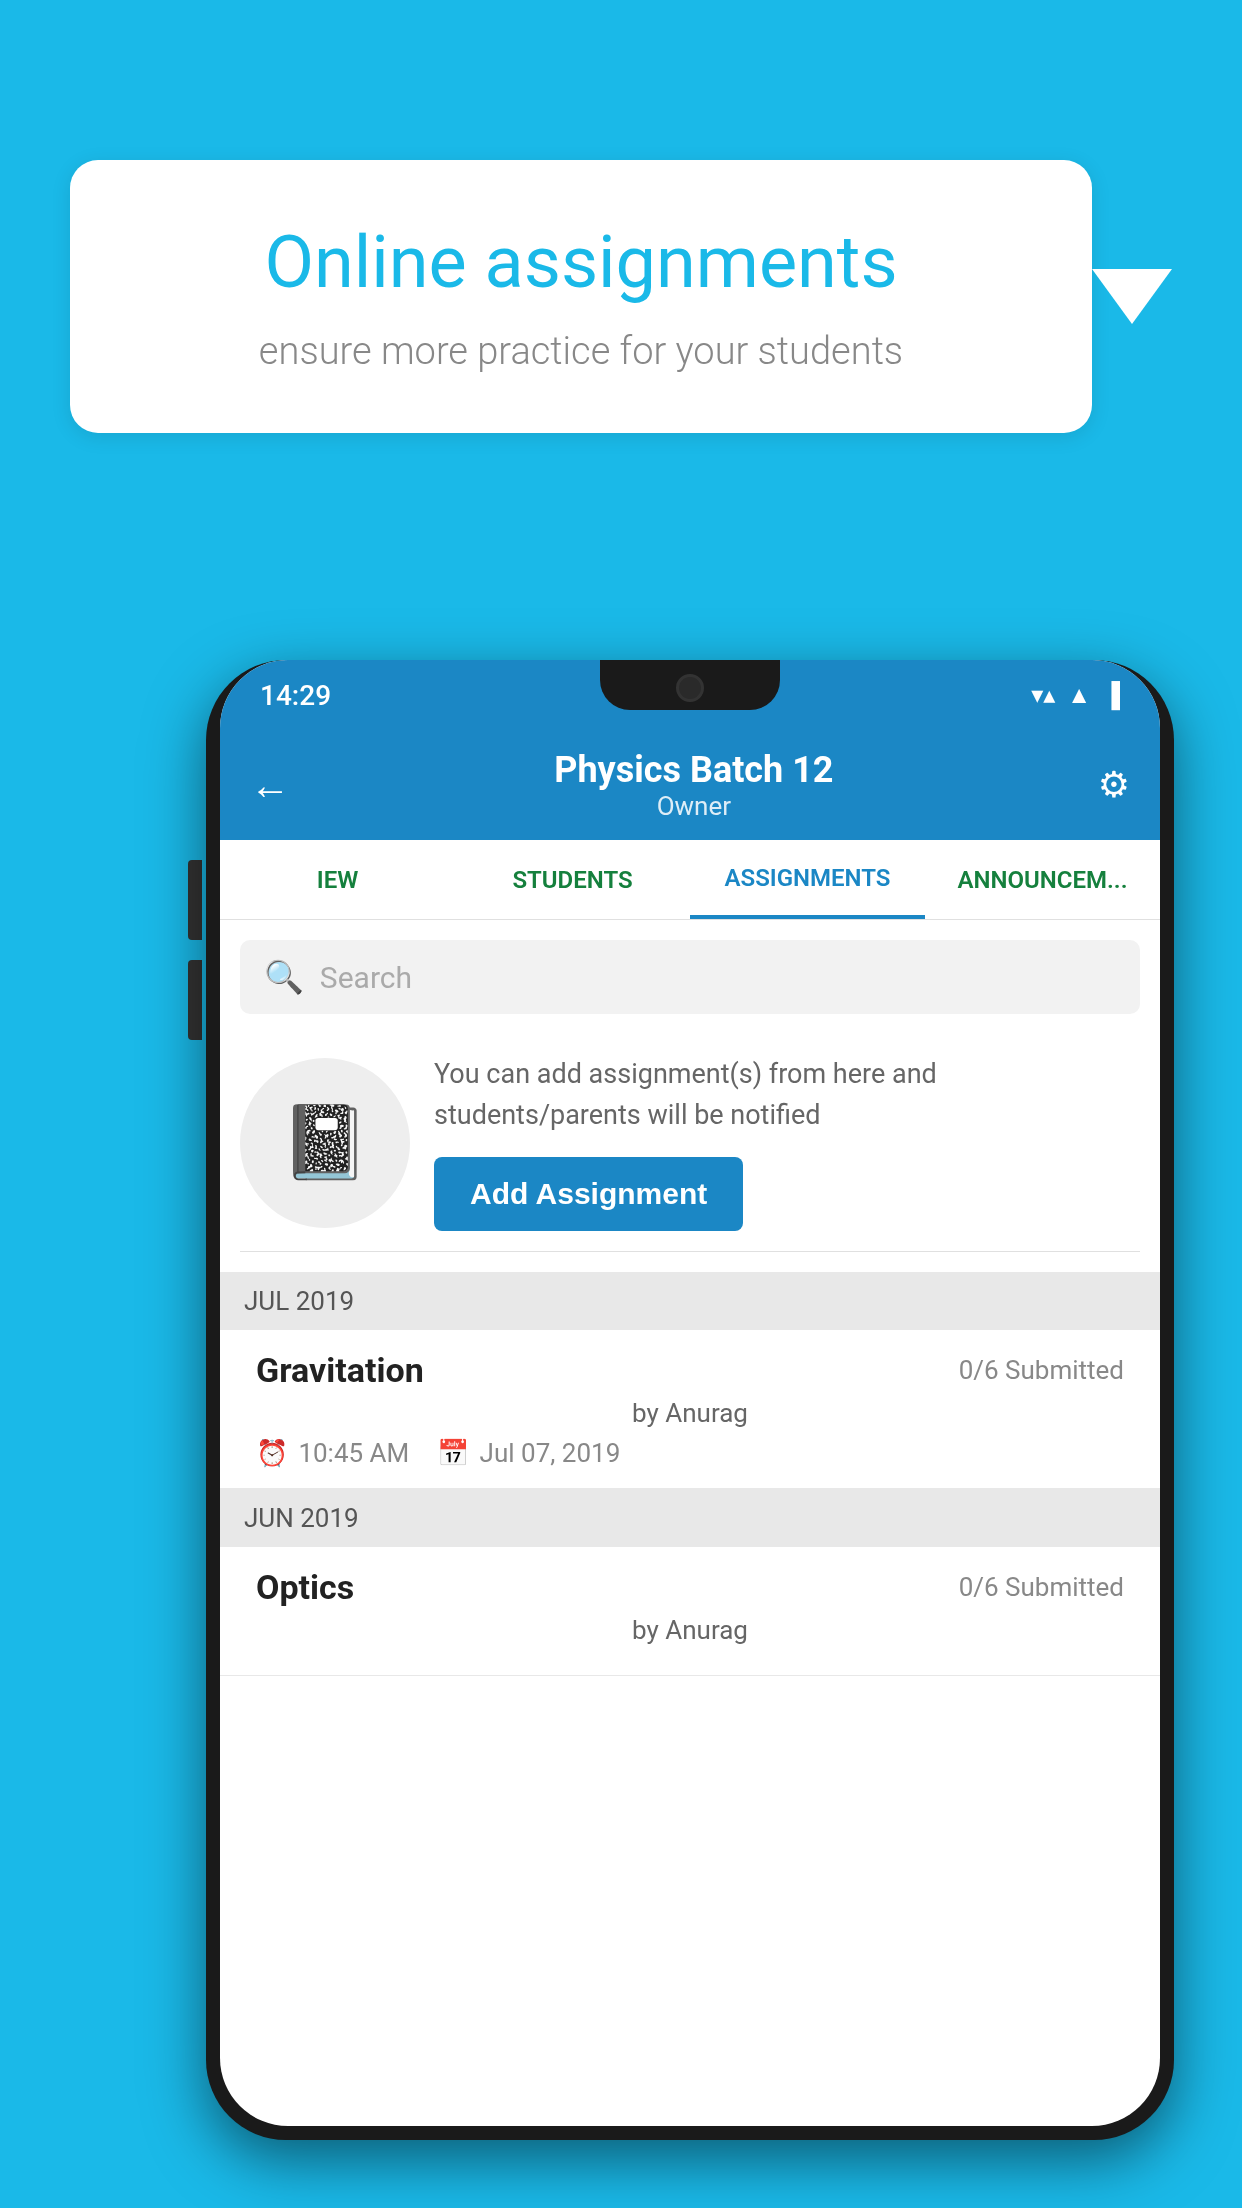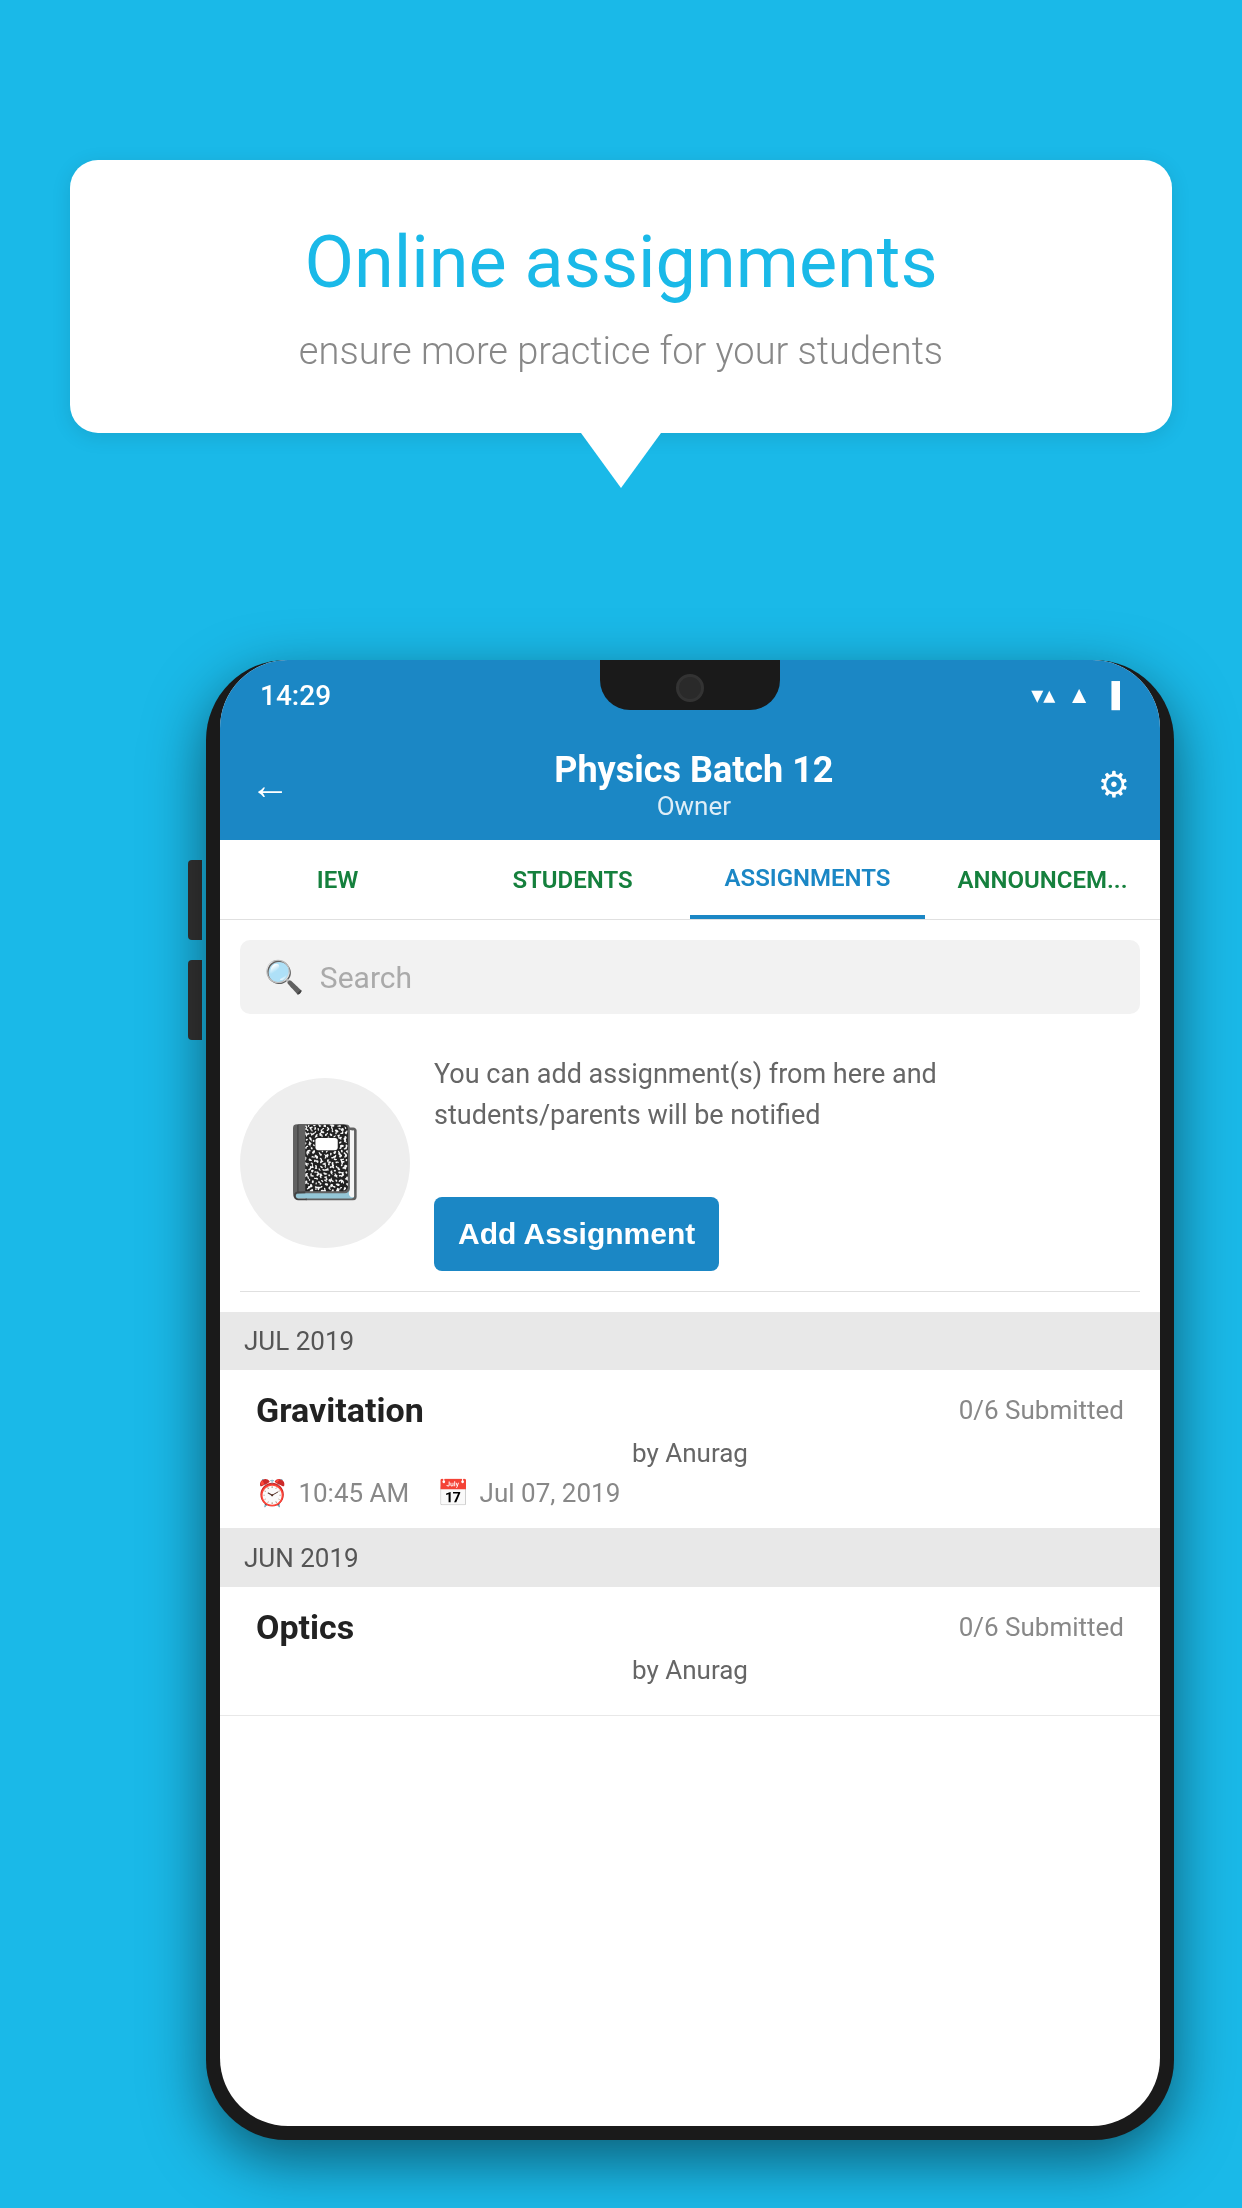--- a/index.html
+++ b/index.html
@@ -13,21 +13,21 @@
       position: relative;
     }
 
     
     .speech-bubble-wrapper {
       position: absolute;
       top: 160px;
       left: 70px;
       right: 70px;
       display: flex;
-      flex-direction: column;
+      flex-direction: row;
       align-items: center;
     }
 
     .speech-bubble {
       background: white;
       border-radius: 28px;
       padding: 60px 80px;
       width: 100%;
       text-align: center;
       box-shadow: 0 4px 20px rgba(0,0,0,0.1);
@@ -282,25 +282,24 @@
       font-size: 27px;
       line-height: 1.5;
       margin-bottom: 22px;
     }
 
     .add-assignment-btn {
       background: #1b87c5;
       color: white;
       border: none;
       border-radius: 8px;
-      padding: 20px 24px;
+      padding: 20px 36px;
       font-size: 30px;
       font-weight: 600;
       cursor: pointer;
-      margin-top: 40px;
     }
 
     
     .section-header {
       background: #e8e8e8;
       padding: 14px 24px;
       font-size: 26px;
       font-weight: 400;
       color: #555;
     }

